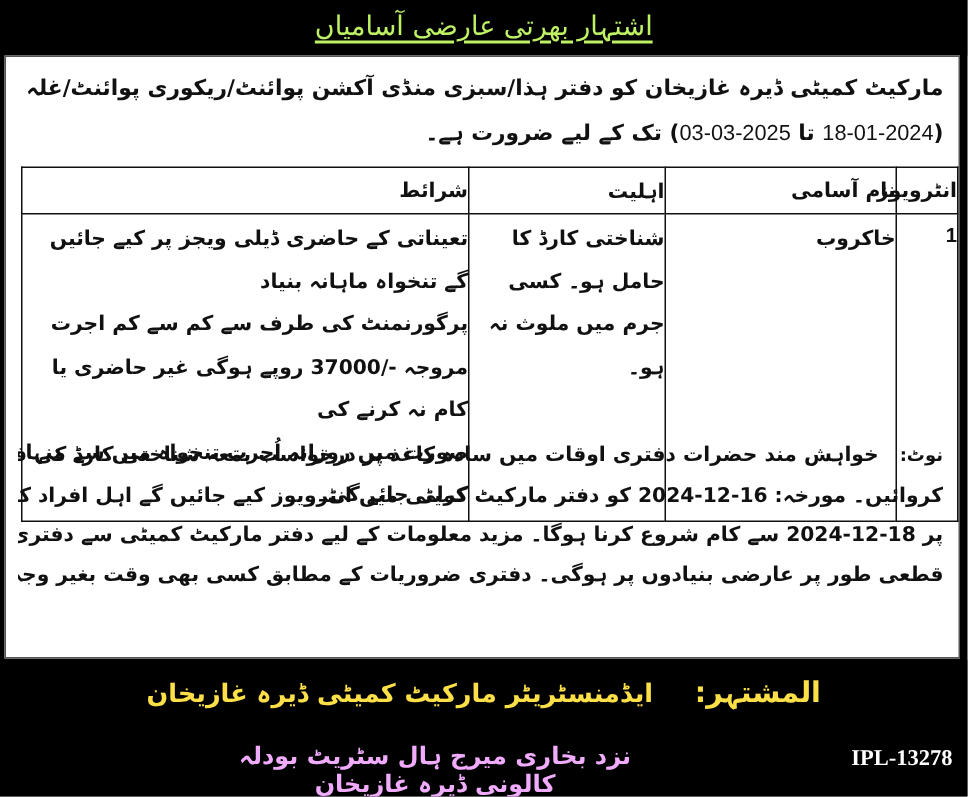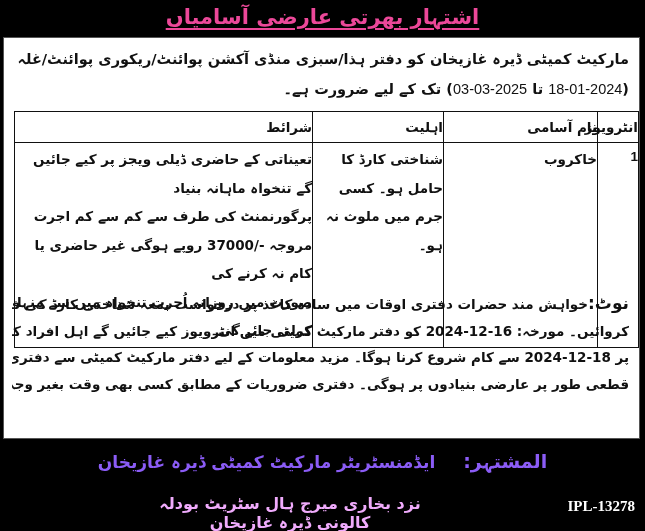--- a/index.html
+++ b/index.html
@@ -7,21 +7,21 @@
     width:645px; height:531px; overflow:hidden;
     background:#000;
     font-family:"DejaVu Sans", sans-serif;
     position:relative;
   }
   .header-band {
     position:absolute; left:0; top:0; width:645px; height:37px;
     background:#000; display:flex; align-items:center; justify-content:center;
   }
   .title {
-    color:#ec4899; font-size:21px; font-weight:bold; direction:rtl;
+    color:#bef264; font-size:18px; font-weight:normal; direction:rtl;
     text-decoration:underline; text-underline-offset:4px; text-decoration-thickness:2px;
     line-height:1; padding-bottom:2px;
   }
   .body-box {
     position:absolute; left:3px; top:37px; width:637px; height:402px;
     background:#fff; border:1px solid #555; box-sizing:border-box;
   }
   .intro {
     position:absolute; right:10px; left:8px; top:6px;
     direction:rtl; text-align:right; color:#111;
@@ -45,28 +45,28 @@
   .col-cond { width:auto; }
   .cell-lines { line-height:28.5px; }
   .serial { font-family:"Liberation Sans", sans-serif; font-weight:normal; font-size:17px; text-align:left; padding-top:6px !important; }
 
   .notes {
     position:absolute; right:10px; left:8px; top:252px;
     direction:rtl; text-align:right; color:#111;
     font-size:13.5px; line-height:26.5px; font-weight:bold;
   }
   .notes .line { white-space:nowrap; overflow:hidden; }
-  .note-label { font-size:17px; }
+  .note-label { font-size:12px; margin-left:14px; }
 
   .footer {
     position:absolute; left:0; top:440px; width:645px; height:91px; background:#000;
   }
   .advertiser {
     position:absolute; top:10px; left:0; width:645px; text-align:center;
-    direction:rtl; color:#8b5cf6; font-weight:bold; font-size:17px;
+    direction:rtl; color:#fde047; font-weight:bold; font-size:17px;
   }
   .advertiser .adv-label { font-size:19px; margin-left:22px; }
   .address {
     position:absolute; top:54px; left:130px; width:320px; text-align:center;
     direction:rtl; color:#f0abfc; font-weight:bold; font-size:16px;
   }
   .ipl {
     position:absolute; top:58px; right:10px; color:#fff; font-weight:bold;
     font-family:"Liberation Serif", serif; font-size:15px;
   }

